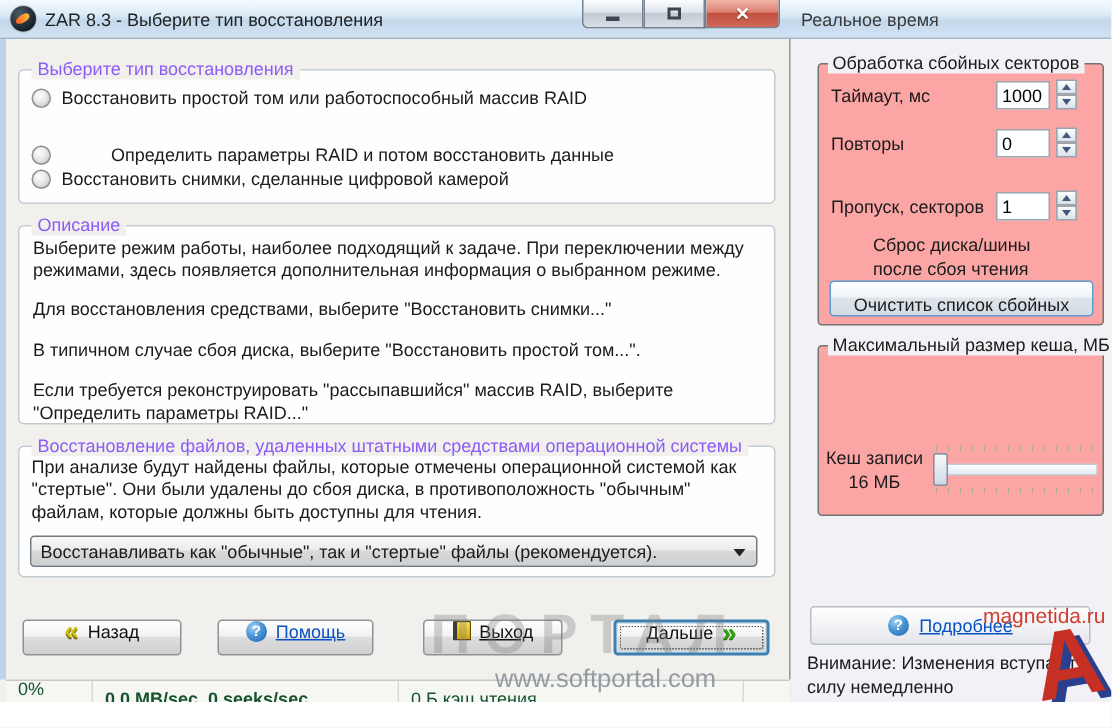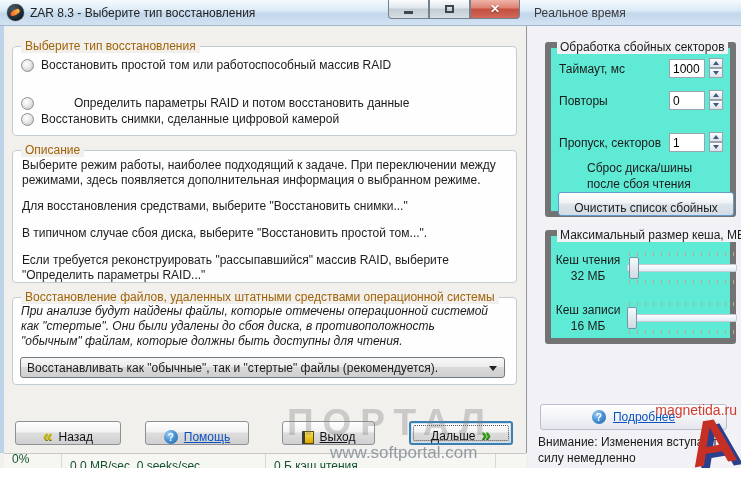--- a/index.html
+++ b/index.html
@@ -29,72 +29,72 @@
     background:linear-gradient(#f0b4a8 0%, #dd8172 45%, #c34f3f 50%, #d2685a 100%); }
   .glyph-min { width:9px; height:3px; background:#3c4650; margin-top:6px; }
   .glyph-max { width:9px; height:8px; border:2px solid #3c4650; background:transparent; }
   .glyph-close { color:#fff; font-weight:bold; font-size:12px; text-shadow:0 1px 1px #7a2417; }
 
   
   #main-area { position:absolute; left:0; top:26px; width:527px; height:427px; background:#f1f0ed;
     border-left:4px solid #bcd3e8; border-right:1px solid #8f98a2; }
 
   .groupbox { position:absolute; background:#fefefe; border:1px solid #c3cbd3; border-radius:4px; }
-  .grouplabel { position:absolute; top:-8px; left:8px; background:#f1f0ed; padding:0 4px; color:#a16207; white-space:nowrap; }
+  .grouplabel { position:absolute; top:-8px; left:8px; background:#f1f0ed; padding:0 4px; color:#8b5cf6; white-space:nowrap; }
 
   #group-type { left:8px; top:20px; width:505px; height:90px; }
   .radio-row { position:absolute; left:8px; display:flex; align-items:center; gap:7px; }
   .radio { width:13px; height:13px; border-radius:50%; border:1px solid #8b9097;
     background:radial-gradient(circle at 40% 35%, #ffffff 0%, #e8e8e8 45%, #b9bcbf 100%); }
 
   #group-desc { left:8px; top:124px; width:505px; height:133px; }
   .desc-body { padding:7px 9px 0 9px; line-height:15px; }
   .desc-body p { margin-bottom:12px; }
   .desc-body p:nth-child(1){ margin-bottom:11px; }
 
   #group-undelete { left:8px; top:271px; width:505px; height:88px; }
-  .undelete-body { padding:6px 20px 0 8px; line-height:15px;font-style:italic; }
+  .undelete-body { padding:6px 20px 0 8px; line-height:15px; }
 
   .combobox { position:absolute; left:7px; top:59px; width:485px; height:21px; border:1px solid #707a83;
     border-radius:3px; background:linear-gradient(#f8f8f8 0%, #ececec 45%, #d9d9d9 50%, #cfcfcf 100%);
     display:flex; align-items:center; padding:0 22px 0 6px; }
   .combo-text { white-space:nowrap; overflow:hidden; }
   .combo-arrow { position:absolute; right:7px; top:8px; width:0; height:0;
     border-left:4px solid transparent; border-right:4px solid transparent; border-top:5px solid #222; }
 
   
-  .pushbtn { position:absolute; top:395px; height:24px; border:1px solid #8e9297; border-radius:3px;
+  .pushbtn { position:absolute; top:387px; height:24px; border:1px solid #8e9297; border-radius:3px;
     background:linear-gradient(#ffffff 0%, #f2f2f2 45%, #dddddd 50%, #d0d0d0 100%);
-    display:flex; align-items:flex-end; justify-content:center; gap:6px; color:#111; cursor:default; }
+    display:flex; align-items:flex-start; justify-content:center; gap:6px; color:#111; cursor:default; }
   #btn-back { left:11px; width:106px; }
   #btn-help { left:141px; width:104px; }
   #btn-exit { left:278px; width:93px;text-decoration:underline; }
   #btn-next { left:405px; width:104px; border:2px solid #3c7fb1; box-shadow:inset 0 0 0 1px #cfe3f2; }
   #btn-next .inner-focus { position:absolute; inset:2px; border:1px dotted #555; border-radius:2px; }
   .chev-back::before { content:"«"; color:#cfc00e; font-weight:bold; font-size:17px; text-shadow:0 1px 0 #6b6405; line-height:14px; }
   .chev-next::before { content:"»"; color:#2fa312; font-weight:bold; font-size:17px; text-shadow:0 1px 0 #1a6307; line-height:14px; }
   .help-icon { width:14px; height:14px; border-radius:50%;
     background:radial-gradient(circle at 35% 30%, #9fd0f5 0%, #4a95d6 45%, #1d5fa8 100%);
     color:#fff; font-weight:bold; font-size:10px; display:flex; align-items:center; justify-content:center; }
   .help-icon::before { content:"?"; }
   .link-label { color:#0a52bf; text-decoration:underline; }
   .exit-icon { width:12px; height:13px; background:linear-gradient(#ffe34d,#d9a800); border:1px solid #5a4a00;
     border-left:3px solid #3c3c3c; border-radius:1px; }
 
   
   #statusbar { position:absolute; left:0; top:427px; width:522px; height:24px; background:#f6f6f3;
     border-top:1px solid #c9c9c4; display:flex; align-items:center; }
   .status-seg { padding:0 8px; height:100%; display:flex; align-items:center; border-right:1px solid #d9d9d4; color:#14532d; }
   #seg-cpu { width:58px; }
-  #seg-io { width:204px; }
+  #seg-io { width:204px;font-weight:bold; }
   #seg-cache { width:230px; }
 
   
   #side-panel { position:absolute; left:528px; top:26px; width:213px; height:451px; background:#f2f1f5; }
-  .pgroup { position:absolute; border:6px solid #737373; border-radius:3px; background:#5eead4; }
+  .pgroup { position:absolute; border:1px solid #737373; border-radius:3px; background:#fca5a5; }
   .pgrouplabel { position:absolute; top:-8px; left:6px; background:#f2f1f5; padding:0 3px; white-space:nowrap; }
 
   #pgroup-sectors { left:17px; top:16px; width:191px; height:175px; }
   .spin-row-label { position:absolute; left:8px; }
   .spin-edit { position:absolute; left:118px; width:36px; height:19px; border:1px solid #9aa4ae;
     background:#fff; font-family:"Liberation Sans",sans-serif; font-size:12px; padding:0 3px; }
   .spinner { position:absolute; left:158px; width:14px; height:20px; display:flex; flex-direction:column; }
   .spinner div { flex:1; border:1px solid #9aa4ae; background:linear-gradient(#fcfdfe,#dbe2e9);
     display:flex; align-items:center; justify-content:center; }
   .spinner .up::before { content:""; border-left:3px solid transparent; border-right:3px solid transparent; border-bottom:4px solid #3f5a7d; }
@@ -250,32 +250,20 @@
       <div class="reset-note">Сброс диска/шины после сбоя чтения</div>
 
       <div id="btn-clear">
         <span>Очистить список сбойных</span>
       </div>
     </div>
 
     <div class="pgroup" id="pgroup-cache">
       <span class="pgrouplabel">Максимальный размер кеша, МБ</span>
 
-      <div class="slider-row" style="top:14px;">
-        <div class="slider-labels">
-          <div>Кеш чтения</div>
-          <div>32 МБ</div>
-        </div>
-        <div class="slider">
-          <div class="ticks top"></div>
-          <div class="track"></div>
-          <div class="thumb" id="thumb-read"></div>
-          <div class="ticks bottom"></div>
-        </div>
-      </div>
 
       <div class="slider-row" style="top:64px;">
         <div class="slider-labels">
           <div>Кеш записи</div>
           <div>16 МБ</div>
         </div>
         <div class="slider">
           <div class="ticks top"></div>
           <div class="track"></div>
           <div class="thumb" id="thumb-write"></div>

